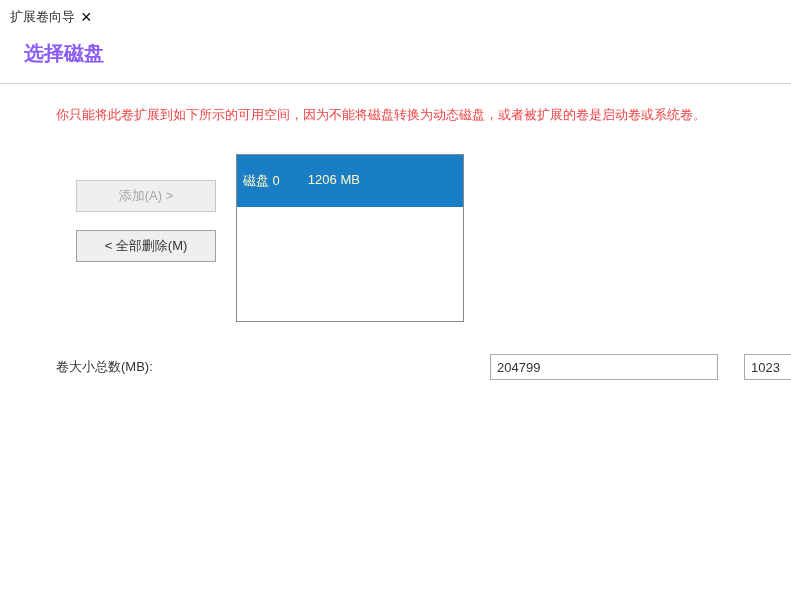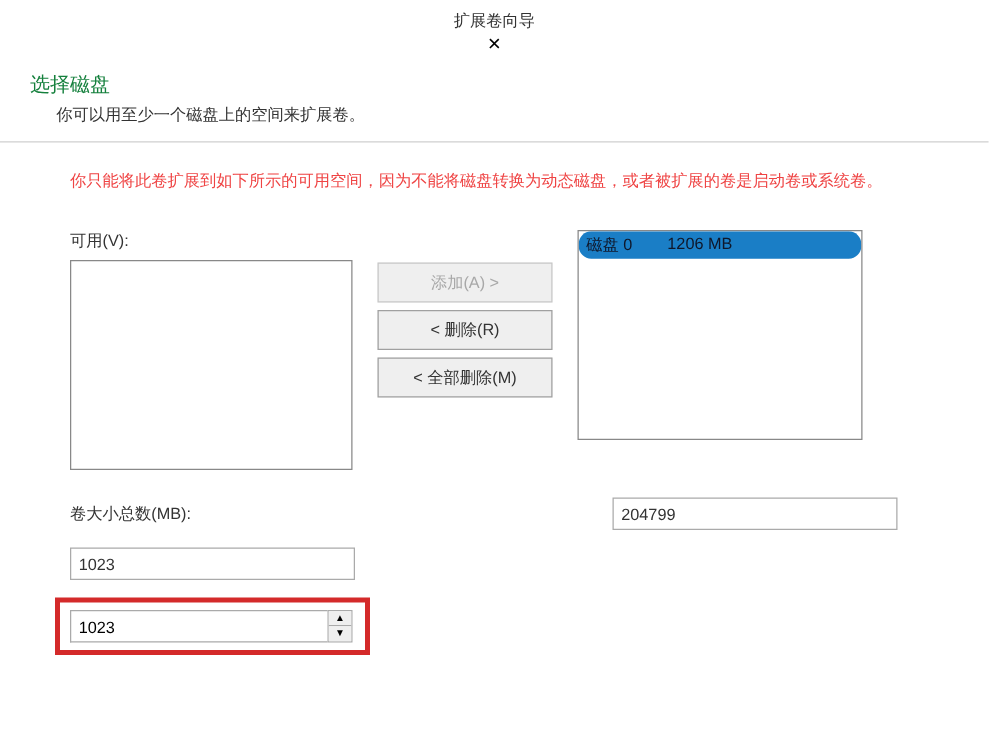--- a/index.html
+++ b/index.html
@@ -11,43 +11,41 @@
       font-family: "Microsoft YaHei", "SimSun", Arial, sans-serif;
       font-size: 13px;
       background: #ffffff;
       width: 791px;
       height: 602px;
       position: relative;
       overflow: hidden;
     }
     .header {
       display: flex;
-      justify-content: space-between;
       align-items: center;
       padding: 8px 10px 6px 10px;
-      flex-direction: column;
     }
     .title {
       font-size: 13px;
       color: #333;
     }
     .close-btn {
       font-size: 18px;
       font-weight: 300;
       cursor: pointer;
       line-height: 1;
       padding: 0 6px;
     }
     .subheader {
       padding: 8px 10px 10px 24px;
     }
     .subheader h2 {
-      font-size: 16px;
-      font-weight: normal;
-      color: #15803d;
+      font-size: 20px;
+      font-weight: bold;
+      color: #8b5cf6;
       margin-bottom: 4px;
     }
     .subheader p {
       font-size: 13px;
       color: #333;
       padding-left: 21px;
     }
     .divider {
       width: 100%;
       height: 1px;
@@ -82,60 +80,59 @@
       height: 168px;
       border: 1px solid #888;
       background: #fff;
       overflow: hidden;
     }
     .listbox.selected-box {
       width: 228px;
     }
     .list-item {
       background: #1a7ec6;
-      color: #0f172a;
-      font-size: 13px;
-      padding: 2px 6px;
-      display: flex;
-      border-radius: 10px;
+      color: #fef9c3;
+      font-size: 13px;
+      padding: 17px 6px;
+      display: flex;
     }
     .list-item .disk-label {
       flex: 0 0 auto;
       padding-right: 28px;
     }
     .list-item .disk-size {
       flex: 0 0 auto;
     }
     .btn-col {
       display: flex;
       flex-direction: column;
       justify-content: flex-start;
       align-items: center;
       padding: 26px 20px 0 20px;
-      gap: 6px;
+      gap: 18px;
     }
     .btn {
       width: 140px;
       height: 32px;
       border: 1px solid #a0a0a0;
       background: #efefef;
       color: #333;
       font-size: 13px;
       cursor: pointer;
       font-family: inherit;
     }
     .btn.disabled {
       color: #a8a8a8;
       border-color: #c8c8c8;
       cursor: default;
     }
     .fields {
       display: flex;
-      flex-direction: column;
-      gap: 14px;
+      flex-direction: row;
+      gap: 26px;
     }
     .field-row {
       display: flex;
       align-items: center;
     }
     .field-label {
       width: 434px;
       font-size: 13px;
       color: #333;
     }
@@ -199,37 +196,31 @@
 </head>
 <body>
 
 <div class="header">
   <span class="title">扩展卷向导</span>
   <span class="close-btn">×</span>
 </div>
 
 <div class="subheader">
   <h2>选择磁盘</h2>
-  <p>你可以用至少一个磁盘上的空间来扩展卷。</p>
 </div>
 
 <div class="divider"></div>
 
 <div class="content">
   <p class="desc">你只能将此卷扩展到如下所示的可用空间，因为不能将磁盘转换为动态磁盘，或者被扩展的卷是启动卷或系统卷。</p>
 
   <div class="lists-section">
-    <div class="list-col">
-      <span class="list-label">可用(V):</span>
-      <div class="listbox"></div>
-    </div>
 
     <div class="btn-col">
       <button class="btn disabled">添加(A) &gt;</button>
-      <button class="btn">&lt; 删除(R)</button>
       <button class="btn">&lt; 全部删除(M)</button>
     </div>
 
     <div class="list-col">
       <div class="listbox selected-box">
         <div class="list-item">
           <span class="disk-label">磁盘 0</span>
           <span class="disk-size">1206 MB</span>
         </div>
       </div>

